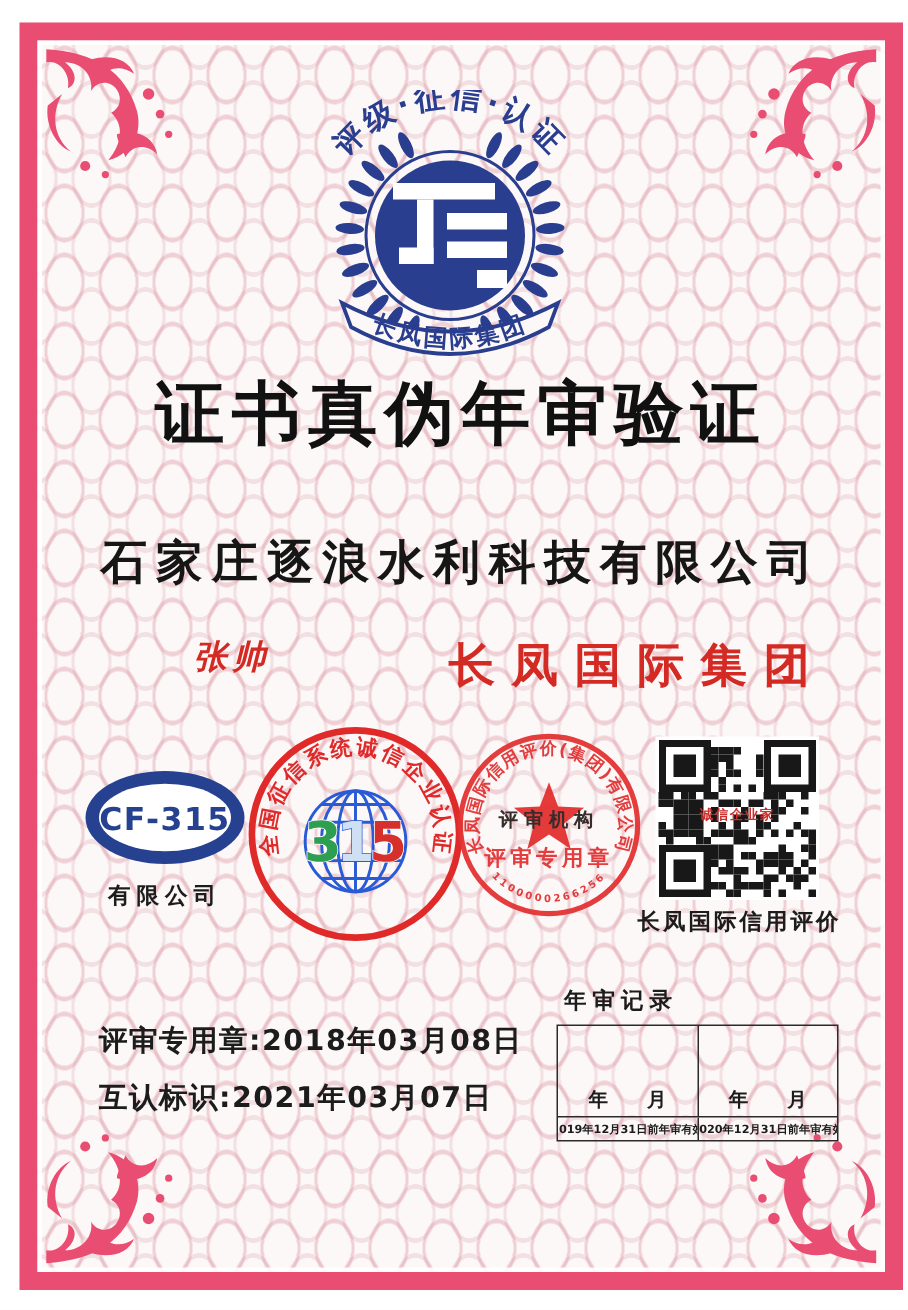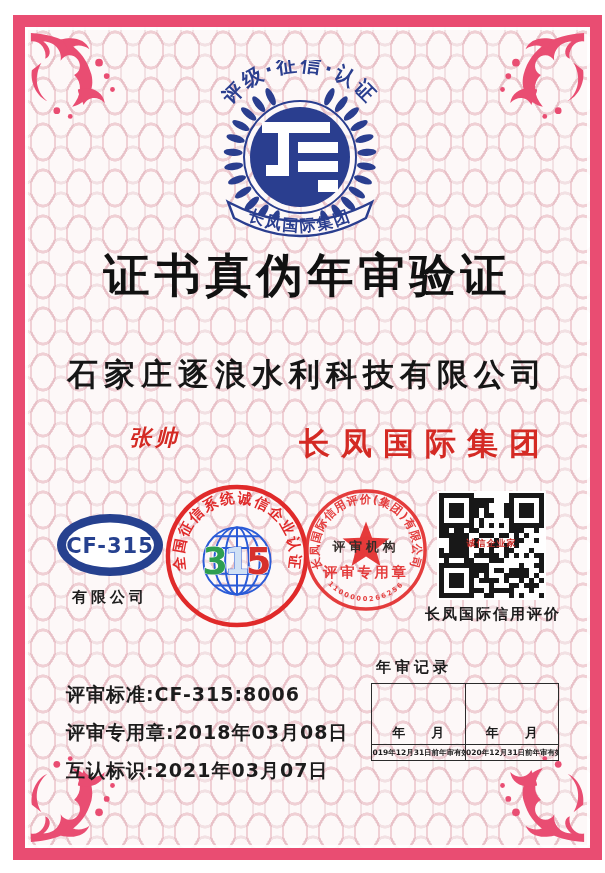--- a/index.html
+++ b/index.html
@@ -385,21 +385,20 @@
           <div class="cell" style="left: 52px; top: 102px;"></div>
           <div class="cell" style="left: 72px; top: 102px;"></div>
           <div class="cell" style="left: 82px; top: 102px;"></div>
           <div class="cell" style="left: 102px; top: 102px;"></div>
         </div>
       <div class="qr-text">诚信企业家</div>
     </div>
     <div class="qr-caption">长凤国际信用评价</div>
 
     <div class="details">
-      <div class="detail-line">评审标准:CF-315:8006</div>
       <div class="detail-line">评审专用章:2018年03月08日</div>
       <div class="detail-line">互认标识:2021年03月07日</div>
     </div>
 
     <div class="annual-heading">年审记录</div>
     <div class="annual-box">
       <div class="ab-row1">
         <div class="ab-cell">年　　月</div>
         <div class="ab-cell">年　　月</div>
       </div>

